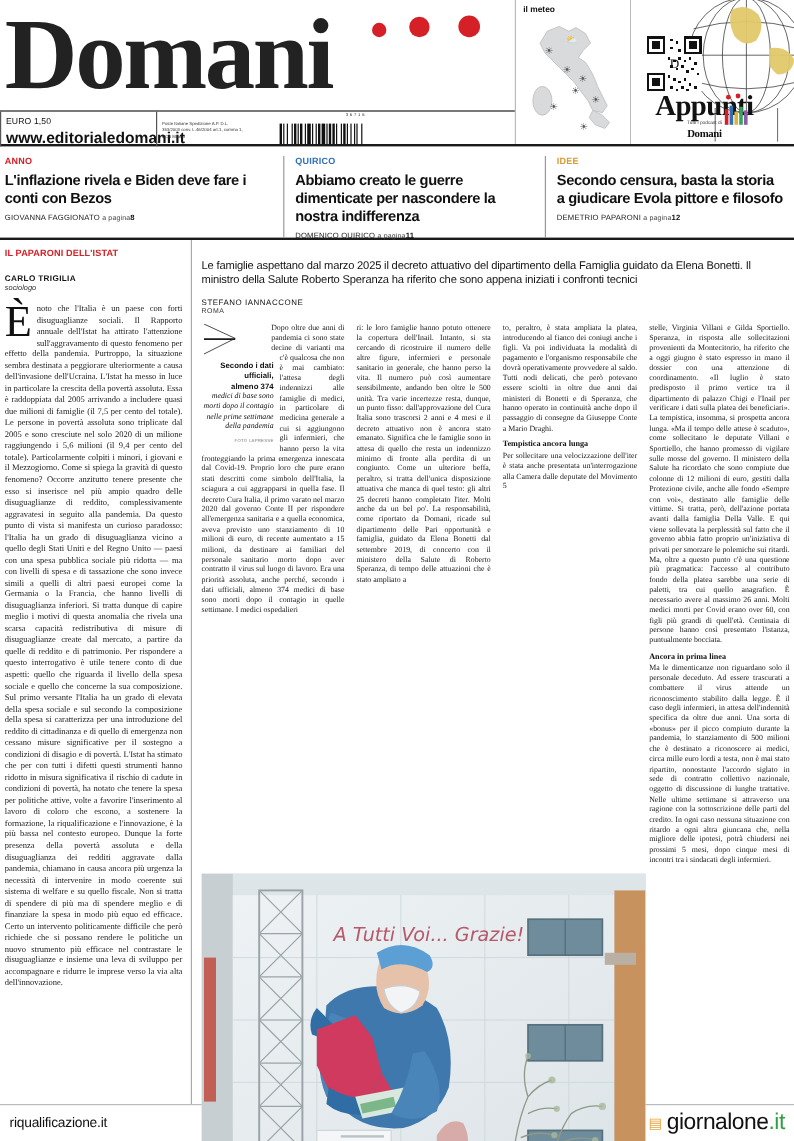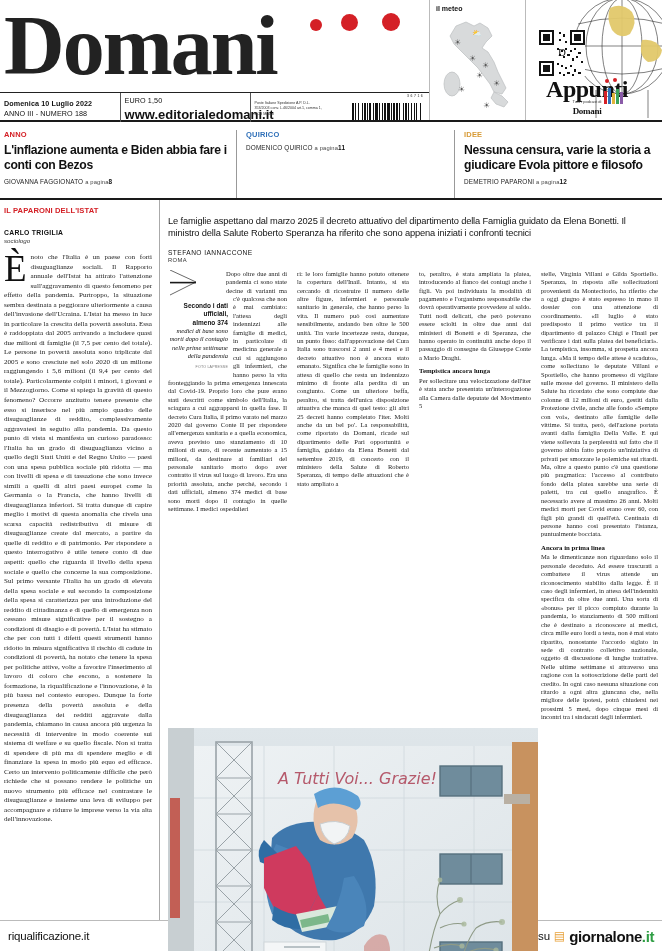--- a/index.html
+++ b/index.html
@@ -178,21 +178,21 @@
   }
 
   
   .footer {
     height:31px; border-top:1px solid #bbb; display:flex; align-items:center;
     padding:0 8px; font-family:"Liberation Sans",sans-serif;
   }
   .f-site { font-size:11.5px; color:#111; letter-spacing:-0.2px; }
   .f-right { margin-left:auto; display:flex; align-items:center; gap:4px; }
   .f-promo { font-size:11.5px; color:#111; letter-spacing:-0.2px; }
-  .f-brand { font-size:15px; font-weight:700; color:#111; letter-spacing:-0.4px; }
+  .f-brand { font-size:19px; font-weight:400; color:#111; letter-spacing:-0.4px; }
   .f-brand .tld { color:#2f9e44; }
   .f-icon { font-size:12px; color:#e8a33d; }
 </style>
 </head>
 <body>
 
 <div class="page">
 
   <div class="masthead">
 
@@ -202,24 +202,20 @@
           <span>Domani</span>
           <span class="dots">
             <span class="dot d1"></span>
             <span class="dot d2"></span>
             <span class="dot d3"></span>
           </span>
         </div>
       </div>
 
       <div class="mast-info">
-        <div class="mi-cell" style="width:120px">
-          <div class="mi-line">Domenica 10 Luglio 2022</div>
-          <div class="mi-line thin">ANNO III - NUMERO 188</div>
-        </div>
         <div class="mi-cell bdr" style="width:130px">
           <div class="mi-line thin">EURO 1,50</div>
           <div class="mi-url">www.editorialedomani.it</div>
         </div>
         <div class="mi-cell bdr" style="width:82px">
           <div class="mi-tiny">Poste Italiane Spedizione A.P. D.L. 353/2003 conv. L.46/2004 art.1, comma 1, DCB Milano</div>
         </div>
         <div class="mi-cell" style="width:98px;align-items:flex-end;justify-content:flex-start;padding-top:1px">
           <div class="bc-num">3 6 7 1 6</div>
           <div class="barcode" id="barcode">
@@ -377,38 +373,39 @@
         </div>
       </div>
 
     </div>
   </div>
 
   <div class="teasers">
 
     <div class="teaser t1">
       <div class="t-kicker" style="color:#d42026">ANNO</div>
-      <div class="t-head">L'inflazione aumenta e Biden abbia fare i conti con Bezos</div>
+      <div class="t-head">L'inflazione rivela e Biden deve fare i conti con Bezos</div>
       <div class="t-by">
         <span>GIOVANNA FAGGIONATO</span>
         <span class="pg">a pagina</span><span class="pgn">8</span>
       </div>
     </div>
 
     <div class="teaser t2">
       <div class="t-kicker" style="color:#2e6fb8">QUIRICO</div>
+      <div class="t-head">Abbiamo creato le guerre dimenticate per nascondere la nostra indifferenza</div>
       <div class="t-by">
         <span>DOMENICO QUIRICO</span>
         <span class="pg">a pagina</span><span class="pgn">11</span>
       </div>
     </div>
 
     <div class="teaser t3">
       <div class="t-kicker" style="color:#d79a35">IDEE</div>
-      <div class="t-head">Nessuna censura, varie la storia a giudicare Evola pittore e filosofo</div>
+      <div class="t-head">Secondo censura, basta la storia a giudicare Evola pittore e filosofo</div>
       <div class="t-by">
         <span>DEMETRIO PAPARONI</span>
         <span class="pg">a pagina</span><span class="pgn">12</span>
       </div>
     </div>
   </div>
 
   <div class="body-grid">
 
     <div class="left-col">

